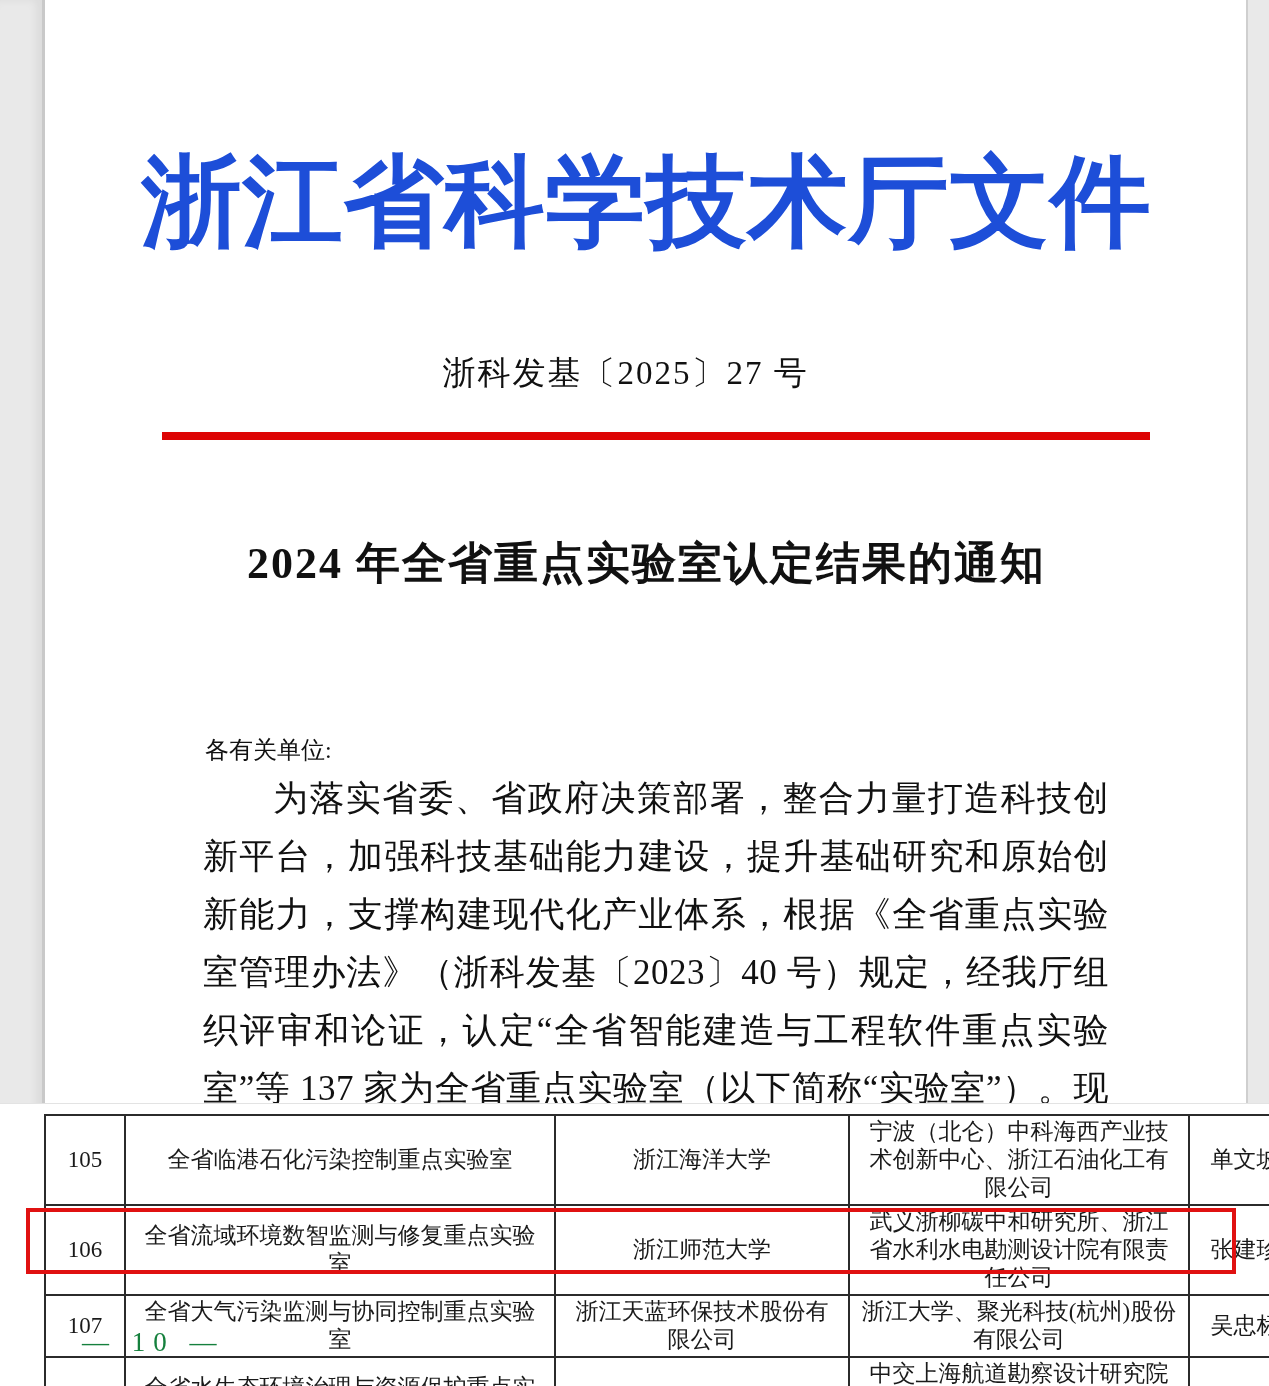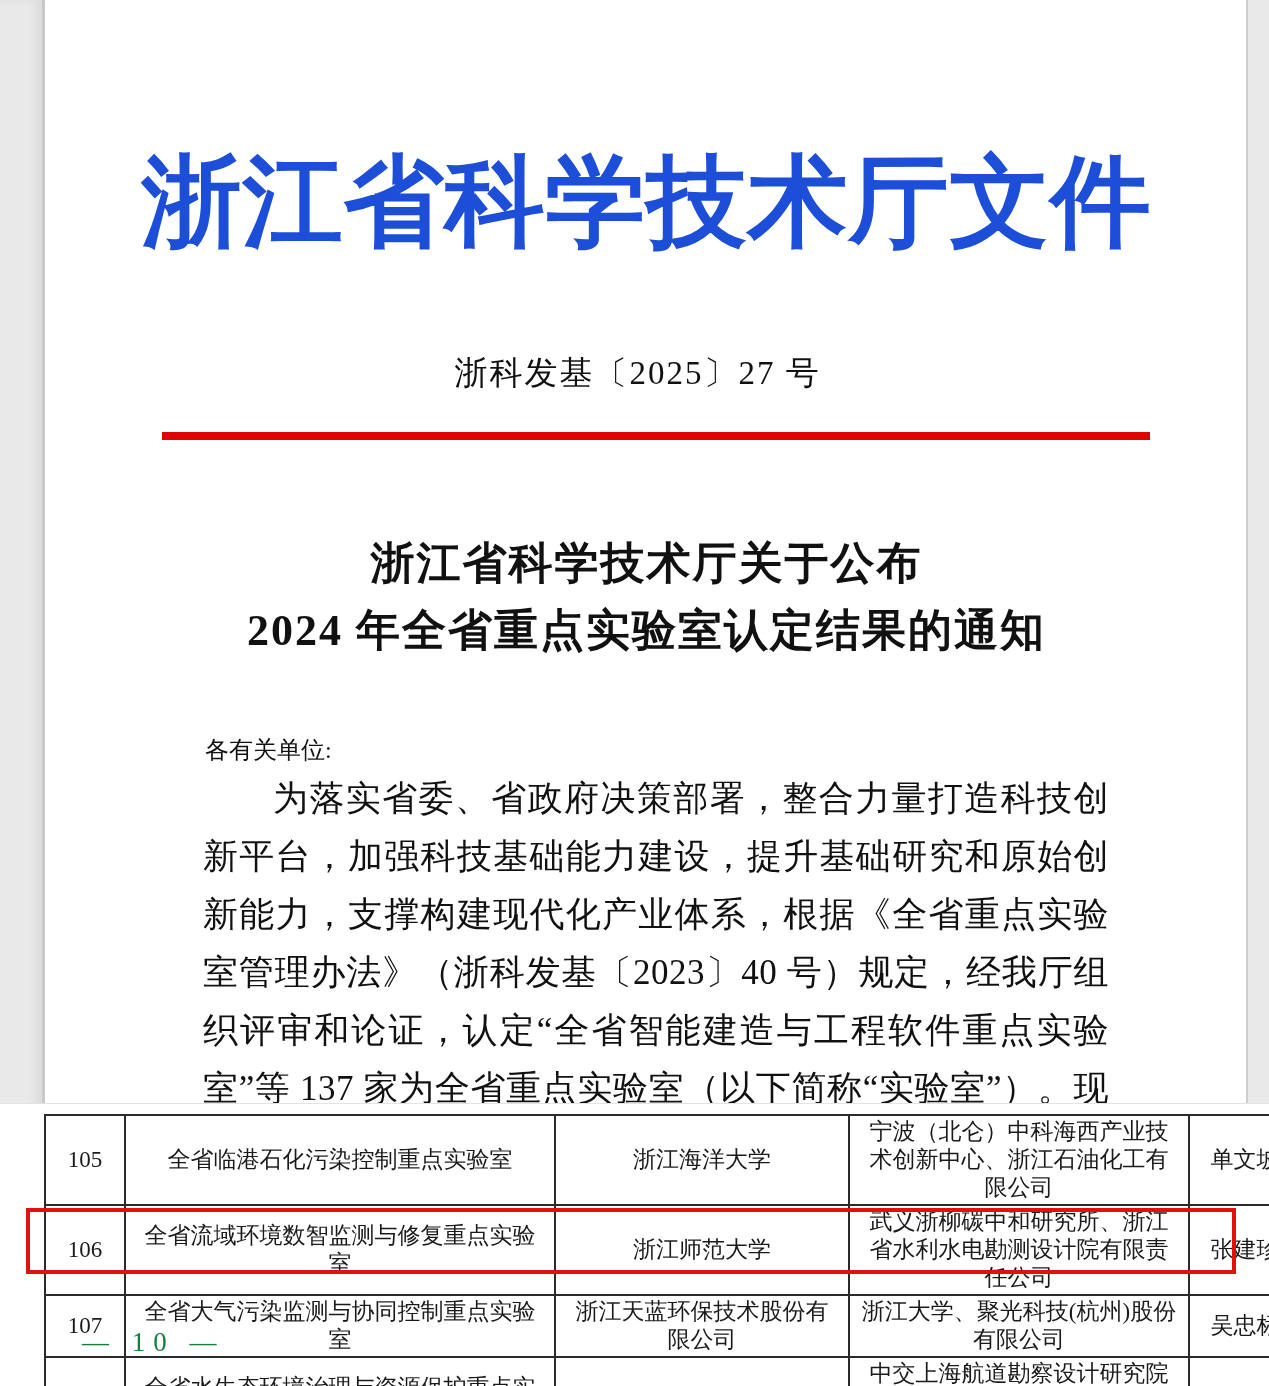--- a/index.html
+++ b/index.html
@@ -31,21 +31,21 @@
     text-align: center;
     font-size: 100px;
     line-height: 130px;
     font-weight: bold;
     color: #1d4ed8;
     letter-spacing: 1px;
     white-space: nowrap;
   }
   .doc-no {
     position: absolute;
-    left: 45px;
+    left: 33px;
     width: 1185px;
     top: 350px;
     text-align: center;
     font-size: 33px;
     line-height: 46px;
     letter-spacing: 2px;
   }
   .red-rule {
     position: absolute;
     left: 162px;
@@ -146,21 +146,20 @@
   <div class="margin-strip margin-left"></div>
   <div class="margin-strip margin-right"></div>
 
   <div class="red-header">浙江省科学技术厅文件</div>
 
   <div class="doc-no">浙科发基〔2025〕27 号</div>
 
   <div class="red-rule"></div>
 
   <div class="notice-title">
-    <div>浙江省科学技术厅关于公布</div>
     <div>2024 年全省重点实验室认定结果的通知</div>
   </div>
 
   <div class="salutation">各有关单位:</div>
 
   <div class="body-para">为落实省委、省政府决策部署，整合力量打造科技创新平台，加强科技基础能力建设，提升基础研究和原始创新能力，支撑构建现代化产业体系，根据《全省重点实验室管理办法》（浙科发基〔2023〕40 号）规定，经我厅组织评审和论证，认定“全省智能建造与工程软件重点实验室”等 137 家为全省重点实验室（以下简称“实验室”）。现将有关事项通知如下:</div>
 
   <div class="table-band">
 
     <table class="lab-table">

